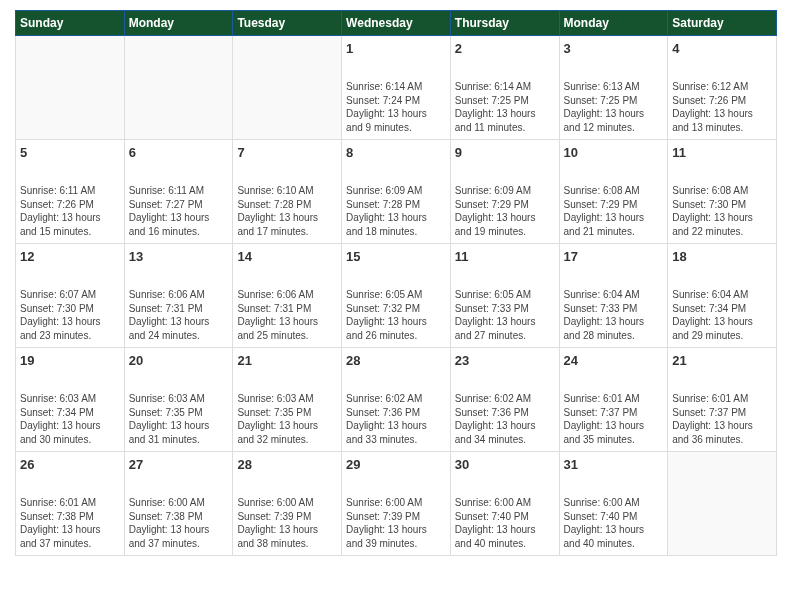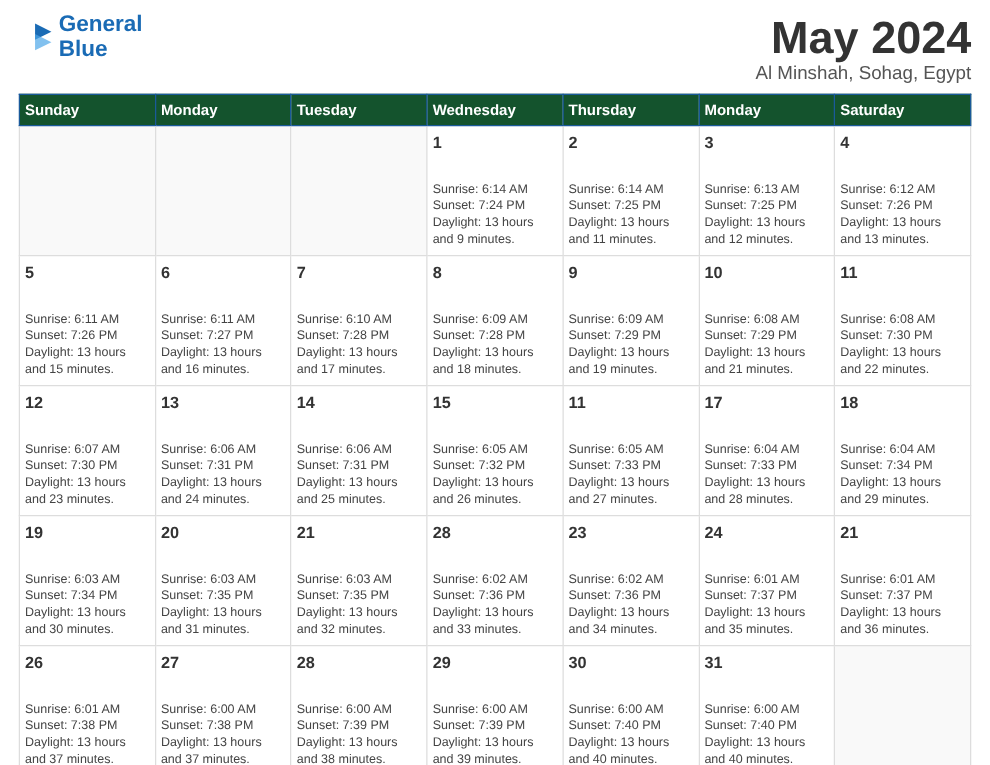--- a/index.html
+++ b/index.html
@@ -90,37 +90,20 @@
       margin-top: 24px;
     }
     .empty-cell {
       background: #f9f9f9;
     }
   </style>
 </head>
 <body>
 
 <div class="page">
-  <div class="header">
-    <div class="logo">
-
-      <svg class="logo-icon" viewBox="0 0 30 30" xmlns="http://www.w3.org/2000/svg">
-        <polygon points="14,3 28,10 14,17" fill="#1a6bb5"></polygon>
-        <polygon points="14,12 28,19 14,26" fill="#4da6e8" opacity="0.7"></polygon>
-      </svg>
-      <div>
-        <div class="logo-text"><span>General</span></div>
-        <div class="logo-text"><span>Blue</span></div>
-      </div>
-    </div>
-    <div class="title-block">
-      <div class="title-month">May 2024</div>
-      <div class="title-location">Al Minshah, Sohag, Egypt</div>
-    </div>
-  </div>
 
   <table>
     <thead>
       <tr>
         <th><span>Sunday</span></th>
         <th><span>Monday</span></th>
         <th><span>Tuesday</span></th>
         <th><span>Wednesday</span></th>
         <th><span>Thursday</span></th>
         <th><span>Monday</span></th>

